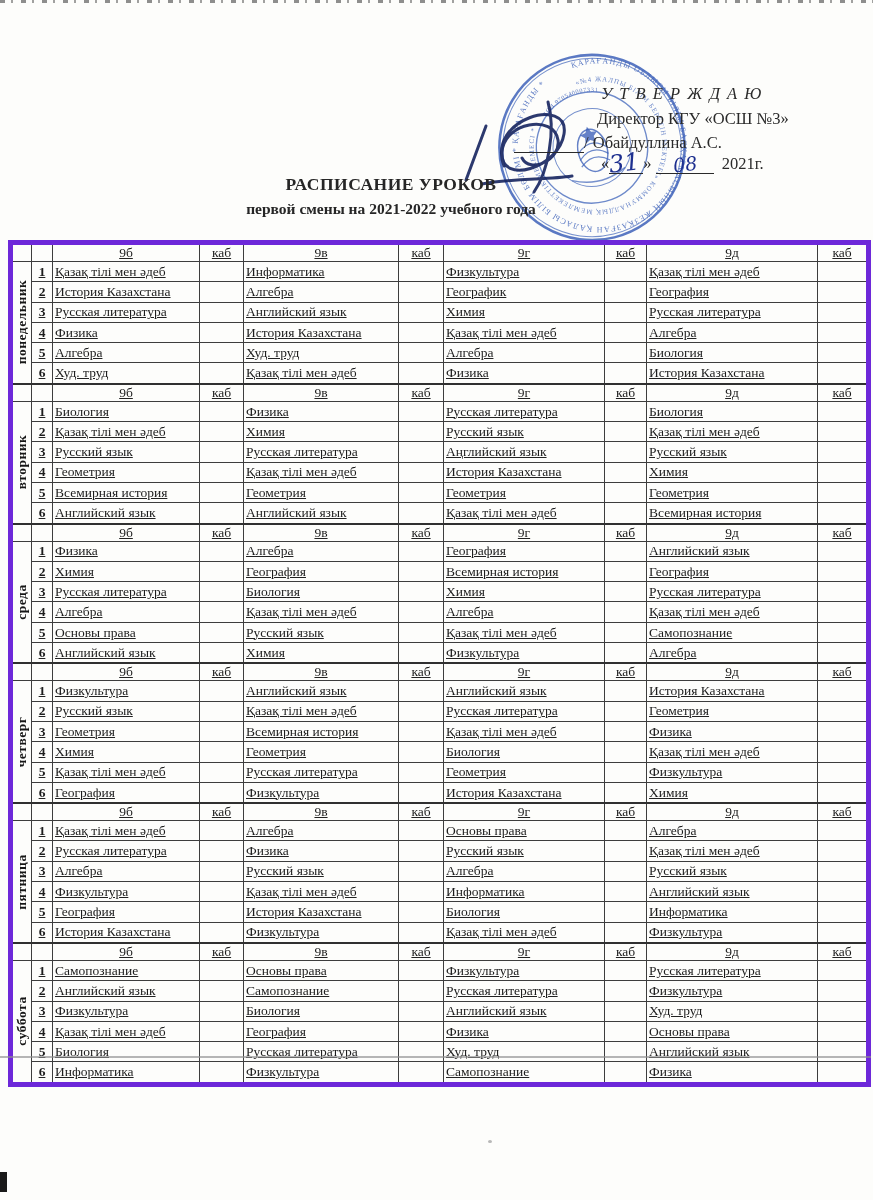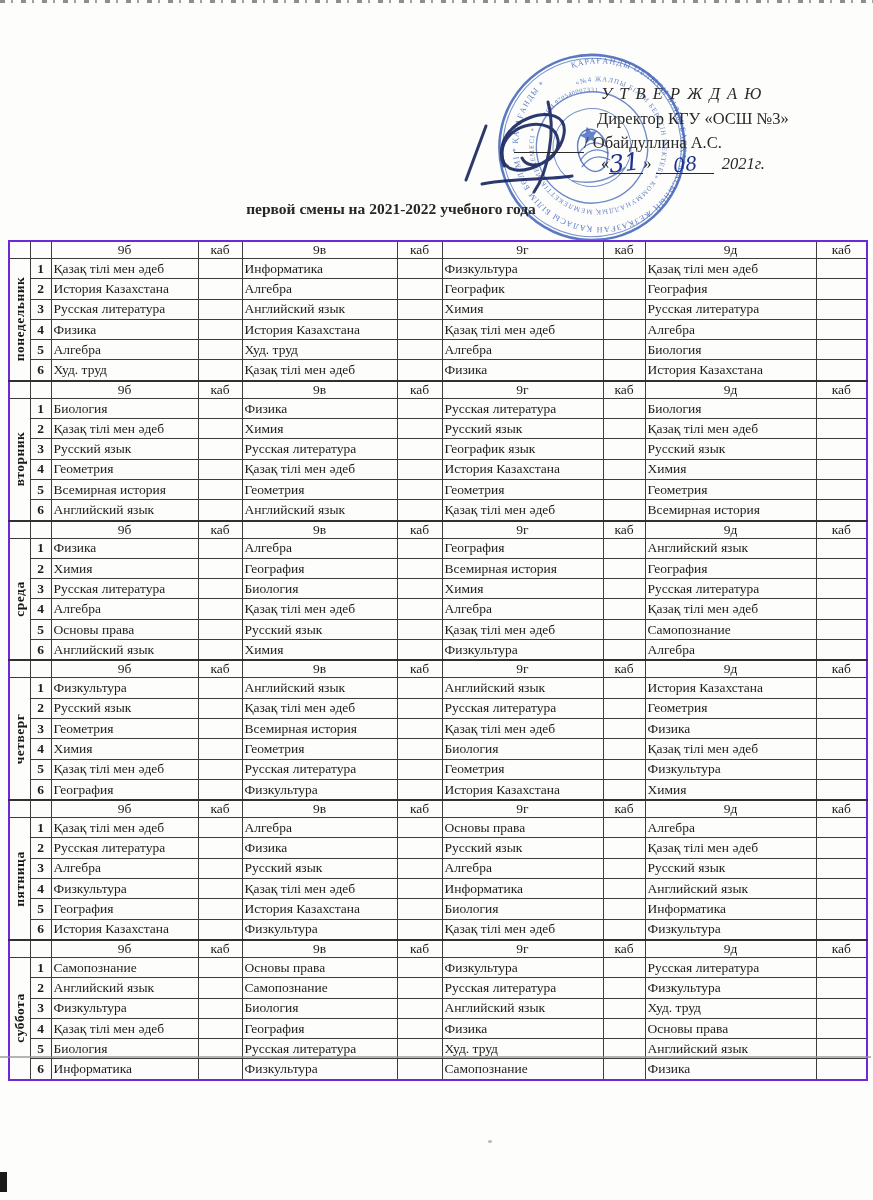--- a/index.html
+++ b/index.html
@@ -25,28 +25,28 @@
   
   .appr { position:absolute; font-size:16px; color:#2a2a2a; white-space:nowrap; }
   .appr-1 { left:601px; top:84px;  font-size:16.5px; letter-spacing:1.5px;font-style:italic; }
   .appr-2 { left:597px; top:109px; font-size:16.5px; }
   .appr-3 { left:514px; top:133px; font-size:16.5px;text-align:center; }
   .appr-4 { left:601px; top:154px; font-size:16.5px; }
   .uline { display:inline-block; border-bottom:1.4px solid #2a2a2a; height:17px; vertical-align:bottom; }
   .u70 { width:70px; } .u34 { width:34px; } .u58 { width:58px; text-align:center; }
   .hand { font-style:italic; color:#1d2f8f; font-size:24px; line-height:12px; display:inline-block; transform:rotate(-7deg); font-family:"DejaVu Serif",serif; }
   .hand-sm { font-size:19px; }
-  .year { margin-left:8px;font-style:italic; }
+  .year { margin-left:8px; }
 
   
   .title-1 { position:absolute; left:0; top:174px; width:782px; text-align:center; font-weight:bold; font-size:17.5px; letter-spacing:.5px; color:#262626; }
   .title-2 { position:absolute; left:0; top:200px; width:782px; text-align:center; font-weight:bold; font-size:15.5px; color:#262626; }
 
   
-  table.tt { position:absolute; left:8px; top:240px; border-collapse:collapse; table-layout:fixed; border:2px solid #6d28d9; }
+  table.tt { position:absolute; left:8px; top:240px; border-collapse:collapse; table-layout:fixed; border:5px solid #6d28d9;text-decoration:underline; }
   table.tt td {
     border:1px solid #3d3d3d; height:19.3px; padding:0 2px;
     font-size:13.5px; line-height:1.02; color:#1d1d1d;
     white-space:nowrap; overflow:hidden;
   }
   tr.head-row td { height:16px; text-align:center; font-size:13.5px; border-top:2px solid #303030; padding:0; }
   tbody:first-of-type tr.head-row td { border-top-width:1px; }
   td.subj { padding-left:4px; }
   td.numcell { text-align:center; font-size:13px; font-weight:bold; }
   td.daycell { position:relative; padding:0; }
@@ -99,20 +99,21 @@
       <path d="M96,14 C104,42 96,84 82,104"></path>
       <path d="M30,96 C60,90 96,92 120,88"></path>
     </g>
   </svg>
 
   <div class="appr appr-1">У Т В Е Р Ж Д А Ю</div>
   <div class="appr appr-2">Директор КГУ «ОСШ №3»</div>
   <div class="appr appr-3"><span class="uline u70"></span><span>/ Обайдуллина А.С.</span></div>
   <div class="appr appr-4"><span>«</span><span class="uline u34"><span class="hand">31</span></span><span>»</span> <span class="uline u58"><span class="hand hand-sm">08</span></span><span class="year">2021г.</span></div>
 
+  <div class="title-1">РАСПИСАНИЕ УРОКОВ</div>
   <div class="title-2">первой смены на 2021-2022 учебного года</div>
 
   <table class="tt">
     <colgroup>
       <col style="width:21px">
         <col style="width:21px">
       <col style="width:147px">
         <col style="width:44px">
       <col style="width:155px">
         <col style="width:45px">
@@ -241,21 +242,21 @@
           <td class="kab"></td>
           <td class="subj">Қазақ тілі мен әдеб</td>
           <td class="kab"></td>
         </tr>
         <tr>
           <td class="numcell">3</td>
           <td class="subj">Русский язык</td>
           <td class="kab"></td>
           <td class="subj">Русская литература</td>
           <td class="kab"></td>
-          <td class="subj">Географик язык</td>
+          <td class="subj">Аңглийский язык</td>
           <td class="kab"></td>
           <td class="subj">Русский язык</td>
           <td class="kab"></td>
         </tr>
         <tr>
           <td class="numcell">4</td>
           <td class="subj">Геометрия</td>
           <td class="kab"></td>
           <td class="subj">Қазақ тілі мен әдеб</td>
           <td class="kab"></td>

